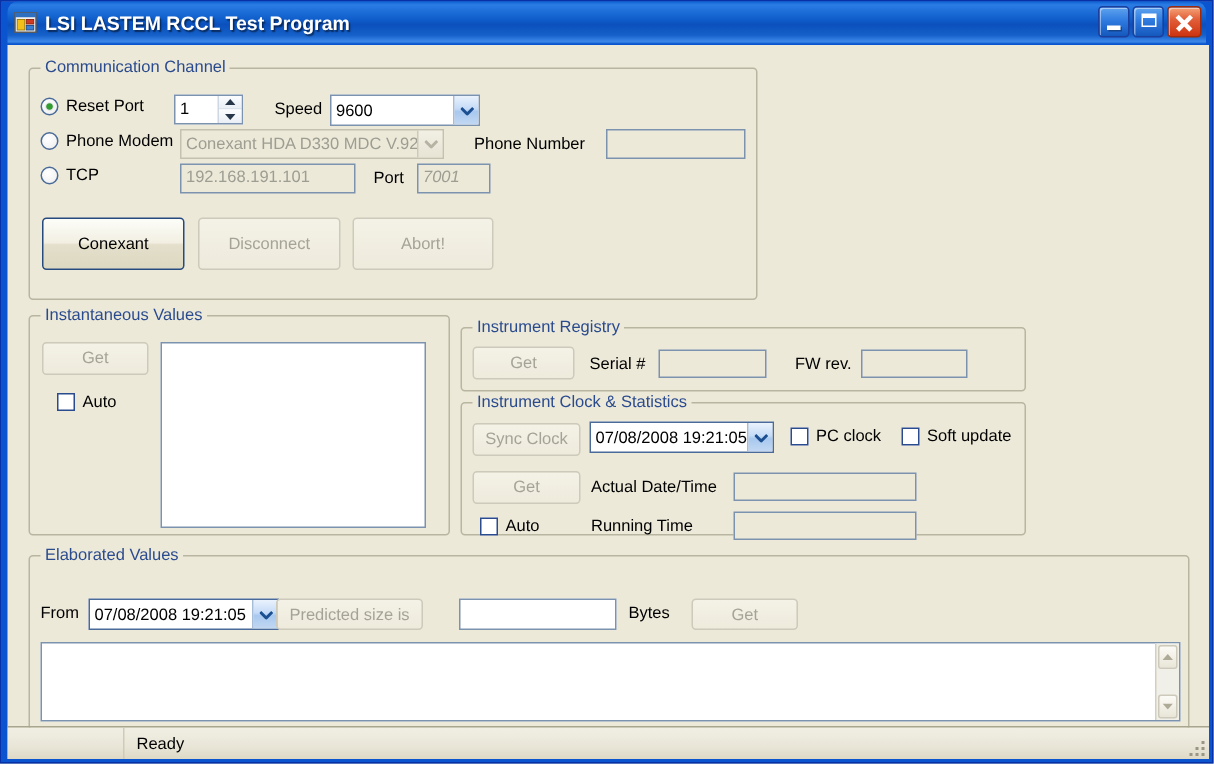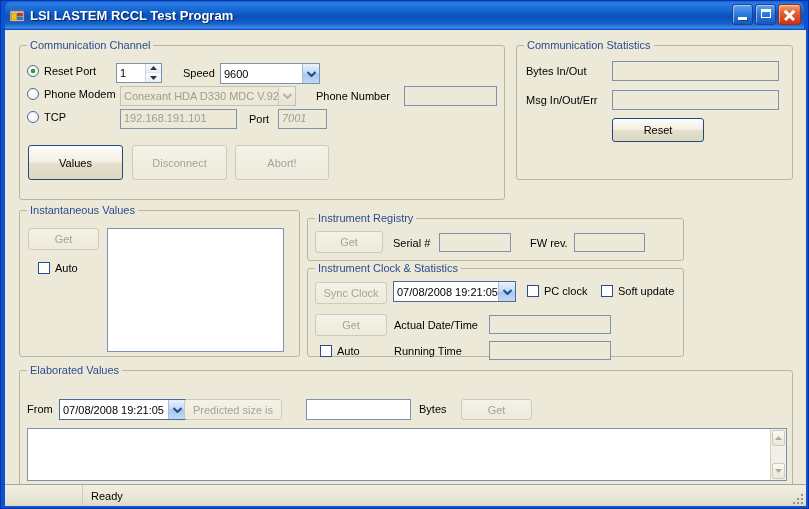--- a/index.html
+++ b/index.html
@@ -288,36 +288,25 @@
         <span class="dot"></span>
         <span class="rlabel">TCP</span>
       </div>
 
       <div class="tb disabled" style="left:100px; top:63px; width:117px; height:20px;">192.168.191.101</div>
 
       <div class="lbl" style="left:229px; top:67px;">Port</div>
 
       <div class="tb disabled" style="left:258px; top:63px; width:49px; height:20px;font-style:italic;">7001</div>
 
-      <div class="btn default" style="left:8px; top:99px; width:95px; height:35px;">Values</div>
+      <div class="btn default" style="left:8px; top:99px; width:95px; height:35px;">Conexant</div>
       <div class="btn disabled" style="left:215px; top:99px; width:94px; height:35px;">Abort!</div>
       <div class="btn disabled" style="left:112px; top:99px; width:95px; height:35px;">Disconnect</div>
     </div>
 
-    <div class="group" style="left:511px; top:15px; width:277px; height:135px;">
-      <div class="glabel">Communication Statistics</div>
-
-      <div class="lbl" style="left:9px; top:19px;">Bytes In/Out</div>
-      <div class="tb flat-empty" style="left:95px; top:15px; width:167px; height:20px;"></div>
-
-      <div class="lbl" style="left:9px; top:48px;">Msg In/Out/Err</div>
-      <div class="tb flat-empty" style="left:95px; top:44px; width:167px; height:20px;"></div>
-
-      <div class="btn default" style="left:95px; top:72px; width:92px; height:24px;">Reset</div>
-    </div>
 
     <div class="group" style="left:14px; top:180px; width:281px; height:147px;">
       <div class="glabel">Instantaneous Values</div>
 
       <div class="btn disabled" style="left:8px; top:17px; width:71px; height:22px;">Get</div>
 
       <div class="check" style="left:18px; top:51px;">
         <span class="box"></span>
         <span class="clabel">Auto</span>
       </div>

